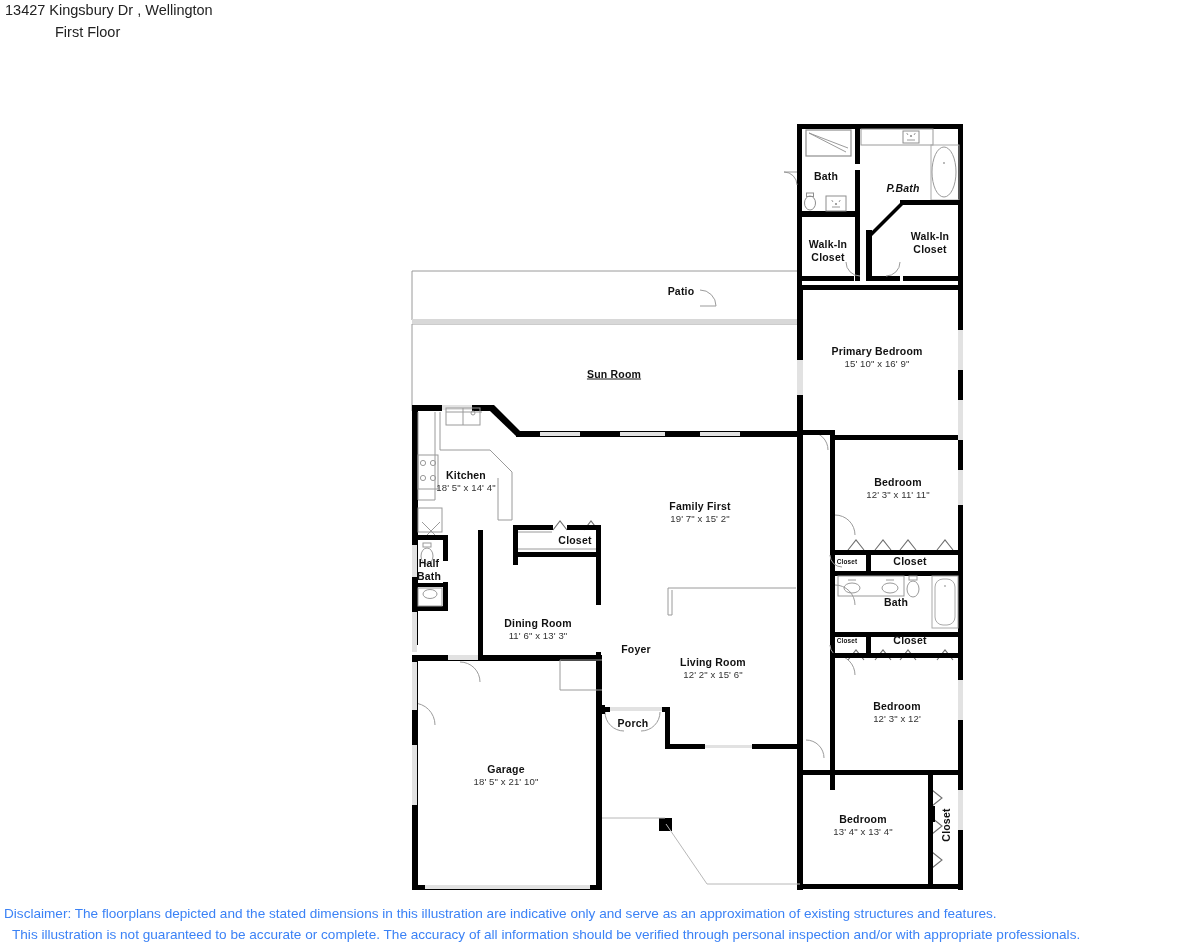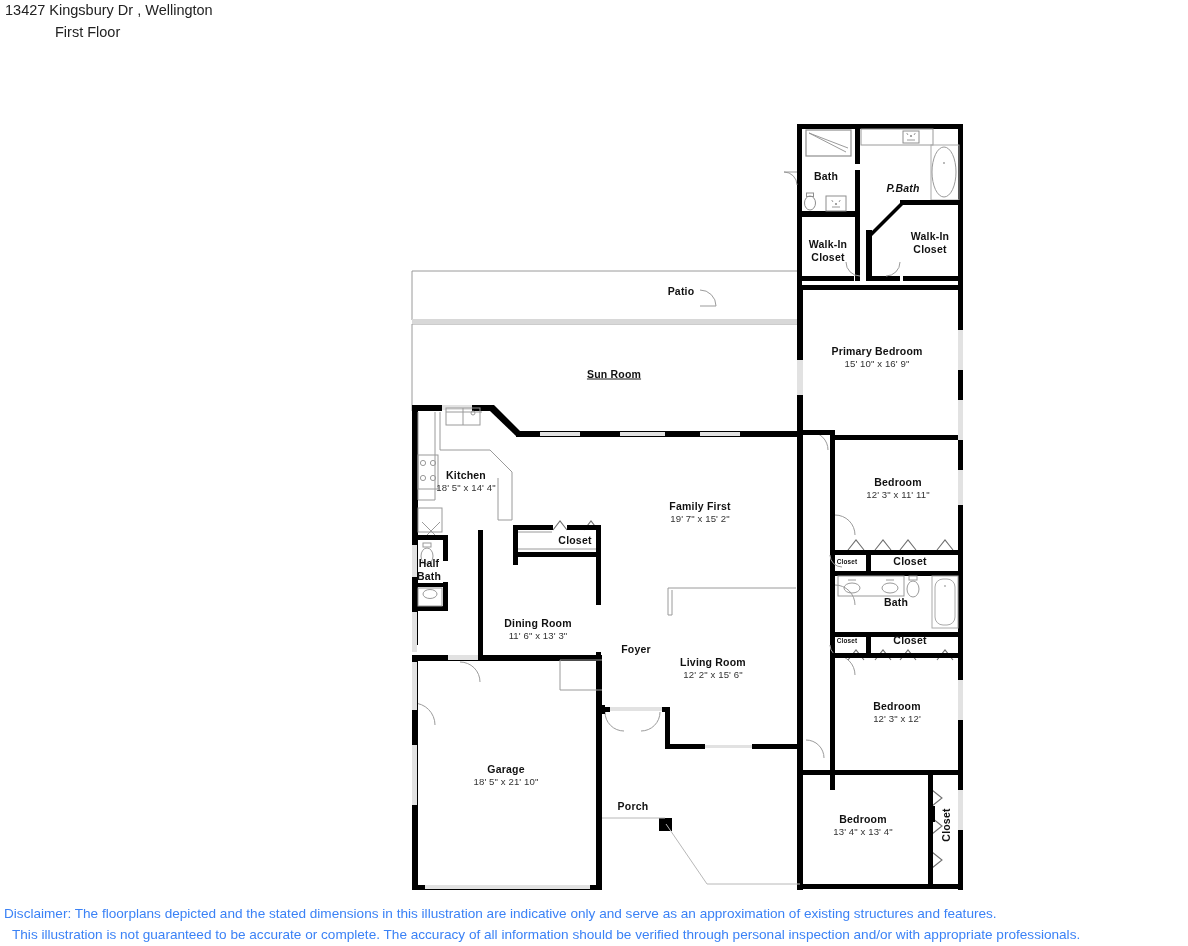--- a/index.html
+++ b/index.html
@@ -350,21 +350,21 @@
       <div class="nm">Foyer</div>
     </div>
     <div class="lbl" style="left: 713px; top: 668px;">
       <div class="nm">Living Room</div>
       <div class="dm">12' 2" x 15' 6"</div>
     </div>
     <div class="lbl" style="left: 897px; top: 712px;">
       <div class="nm">Bedroom</div>
       <div class="dm">12' 3" x 12'</div>
     </div>
-    <div class="lbl" style="left: 633px; top: 806px; text-align: center;">
+    <div class="lbl" style="left: 633px; top: 723px; text-align: center;">
       <div class="nm">Porch</div>
     </div>
     <div class="lbl" style="left: 506px; top: 775px;">
       <div class="nm">Garage</div>
       <div class="dm">18' 5" x 21' 10"</div>
     </div>
     <div class="lbl" style="left: 863px; top: 825px;">
       <div class="nm">Bedroom</div>
       <div class="dm">13' 4" x 13' 4"</div>
     </div>

